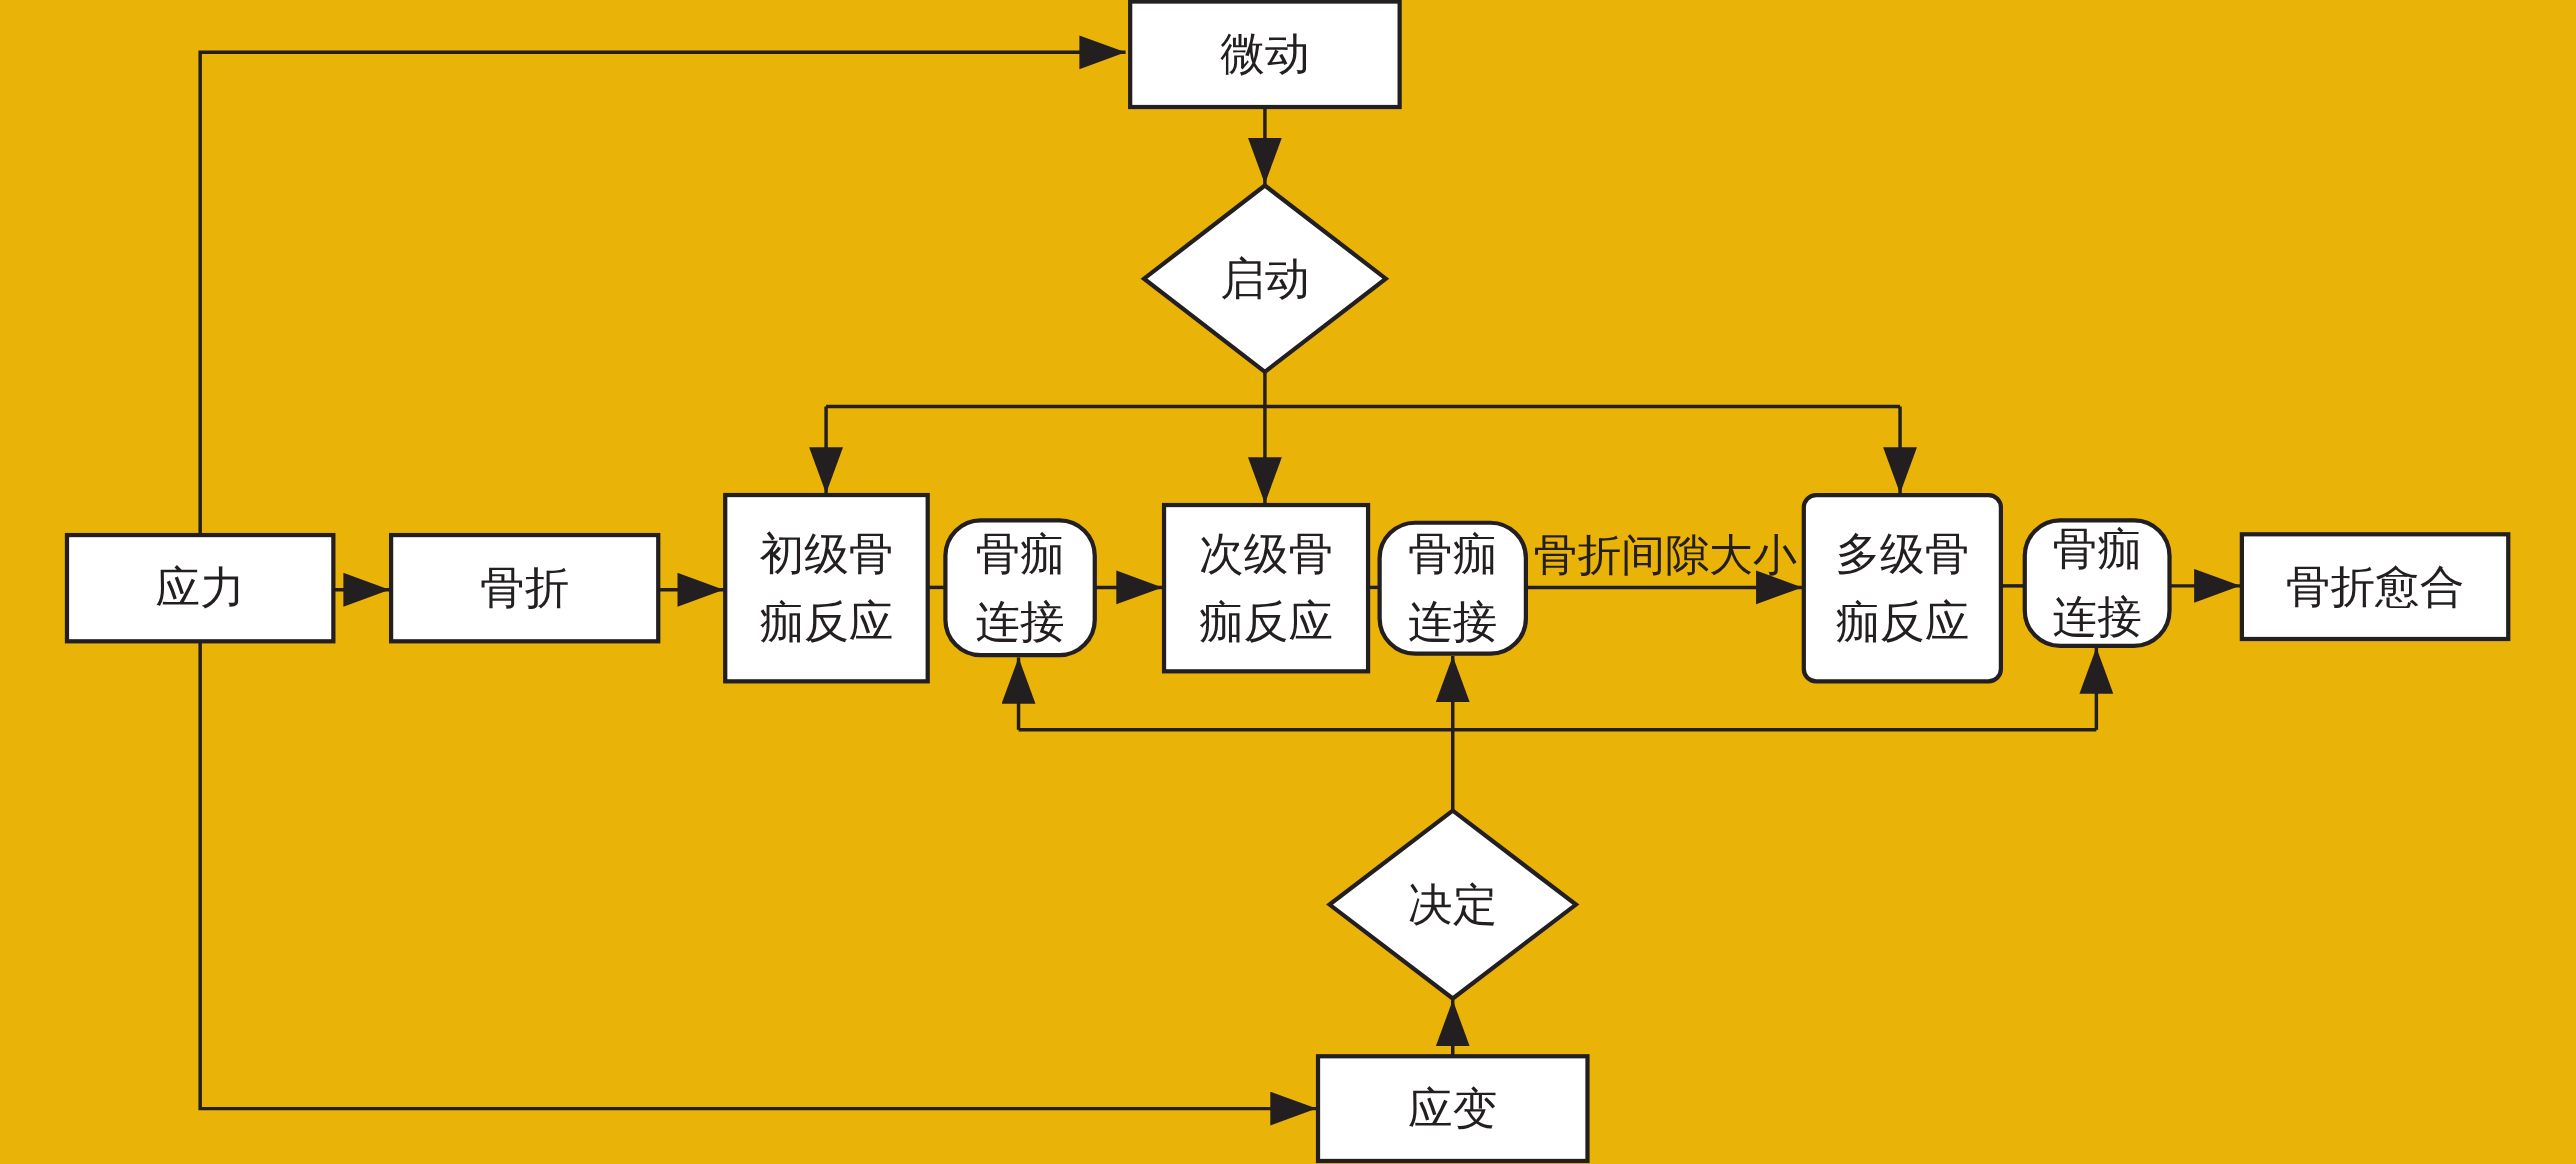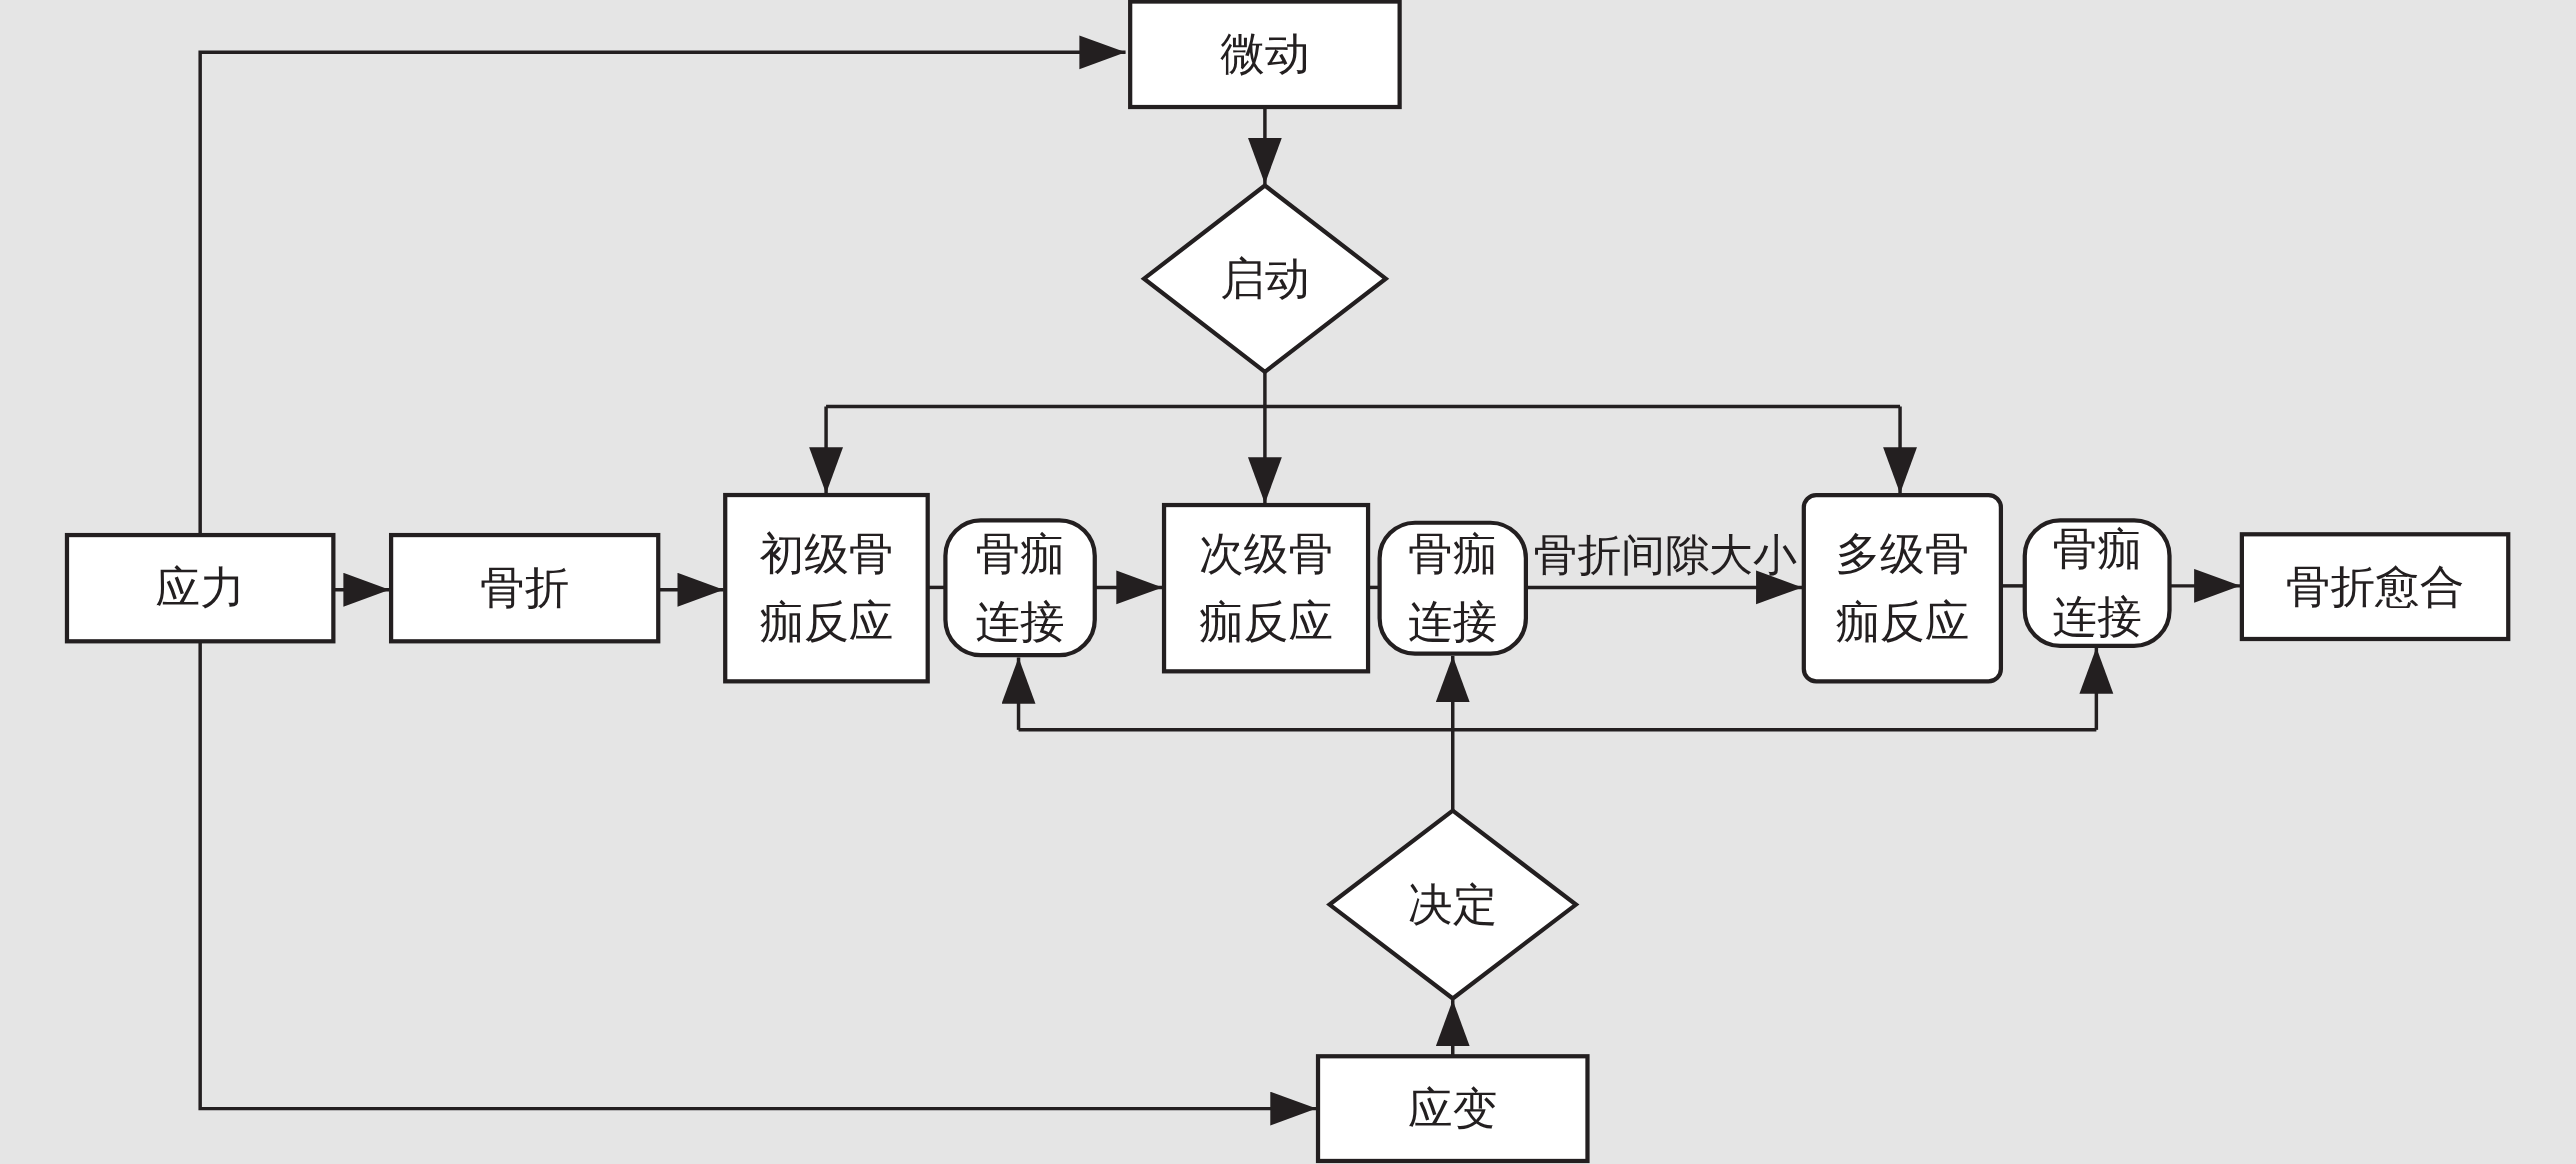--- a/index.html
+++ b/index.html
@@ -8,21 +8,21 @@
     background: #ffffff;
   }
   body {
     font-family: "Liberation Serif", "DejaVu Serif", serif;
   }
   .diagram-wrap {
     width: 100%;
     max-width: 2576px;
     aspect-ratio: 3346 / 1512;
     margin: 0 auto;
-    background: #e5e5e5;
+    background: #eab308;
   }
   svg {
     display: block;
     width: 100%;
     height: 100%;
   }
   .node-shape {
     fill: #ffffff;
   }
   .node-label, .edge-label {

